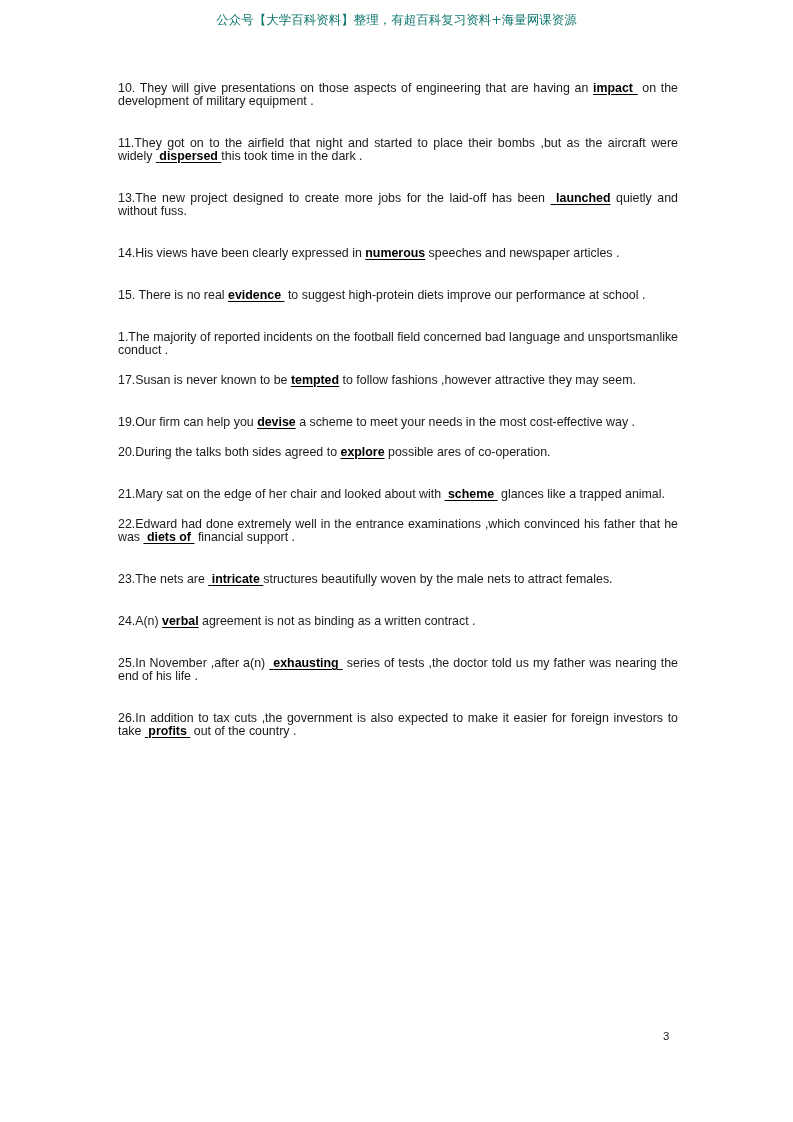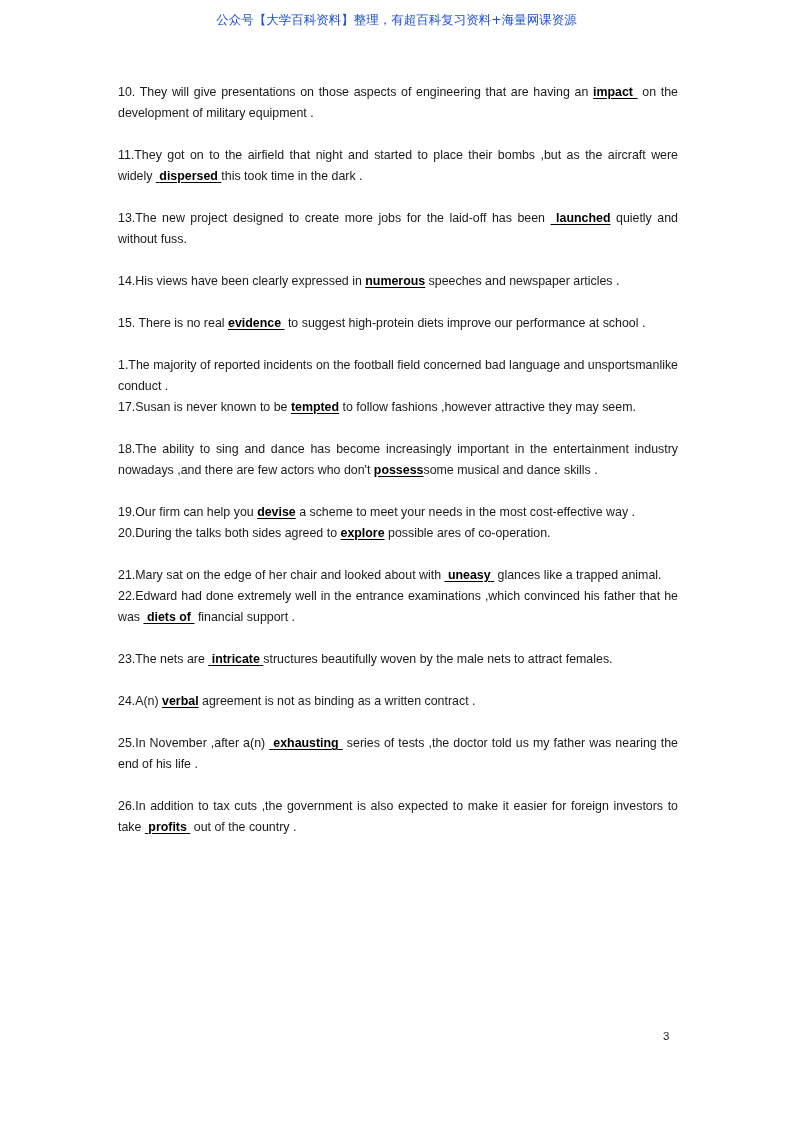--- a/index.html
+++ b/index.html
@@ -22,43 +22,43 @@
     box-sizing: border-box;
   }
   .watermark {
     position: absolute;
     top: 12px;
     left: 0;
     width: 793px;
     text-align: center;
     font-size: 12.5px;
     font-family: "DejaVu Sans", sans-serif;
-    color: #1d4ed8;
+    color: #0f766e;
     letter-spacing: 0px;
     white-space: nowrap;
   }
   .body-area {
     position: absolute;
     top: 82px;
     left: 118px;
     width: 560px;
   }
   p.para {
     margin: 0 0 0 0;
     font-size: 12.4px;
-    line-height: 21px;
+    line-height: 13px;
     text-align: justify;
     text-justify: inter-word;
     color: #1a1a1a;
   }
   p.para.gap {
-    margin-top: 21px;
+    margin-top: 29px;
   }
   p.para.tight {
-    margin-top: 0px;
+    margin-top: 17px;
   }
   .ans {
     font-weight: bold;
     text-decoration: underline;
     text-underline-offset: 2px;
     color: #000;
   }
   .ans.sp-before::before { content: "\00a0"; }
   .ans.sp-after::after  { content: "\00a0"; }
   .pagenum {
@@ -77,24 +77,23 @@
   <div class="watermark">公众号【大学百科资料】整理，有超百科复习资料+海量网课资源</div>
 
   <div class="body-area">
       <p class="para" id="q10"><span>10.  They will give presentations on those aspects of engineering that are having an </span><span class="ans sp-after">impact</span><span> on the development of military equipment .</span></p>
       <p class="para gap" id="q11"><span>11.They got on to the airfield that night and started to place their bombs ,but as the aircraft were widely </span><span class="ans sp-before sp-after">dispersed</span><span>this took time in the dark .</span></p>
       <p class="para gap" id="q13"><span>13.The new project designed to create more jobs for the laid-off has been </span><span class="ans sp-before">launched</span><span> quietly and without fuss.</span></p>
       <p class="para gap" id="q14"><span>14.His views have been clearly expressed in </span><span class="ans">numerous</span><span> speeches and newspaper articles .</span></p>
       <p class="para gap" id="q15"><span>15.  There is no real </span><span class="ans sp-after">evidence</span><span> to suggest high-protein diets improve our performance at school .</span></p>
       <p class="para gap" id="q16"><span>1.The majority of reported incidents on the football field concerned bad language and unsportsmanlike conduct .</span></p>
       <p class="para tight" id="q17"><span>17.Susan is never known to be </span><span class="ans">tempted</span><span> to follow fashions ,however attractive they may seem.</span></p>
-      <p class="para gap" id="q18"><span>18.The ability to sing and dance has become increasingly important in the entertainment industry nowadays ,and there are few actors who don't </span><span class="ans">possess</span><span>some musical and dance skills .</span></p>
       <p class="para gap" id="q19"><span>19.Our firm can help you </span><span class="ans">devise</span><span> a scheme to meet your needs    in the most cost-effective way .</span></p>
       <p class="para tight" id="q20"><span>20.During the talks both sides agreed to </span><span class="ans">explore</span><span> possible ares of co-operation.</span></p>
-      <p class="para gap" id="q21"><span>21.Mary sat on the edge of her chair and looked about with </span><span class="ans sp-before sp-after">uneasy</span><span> glances like a trapped animal.</span></p>
+      <p class="para gap" id="q21"><span>21.Mary sat on the edge of her chair and looked about with </span><span class="ans sp-before sp-after">scheme</span><span> glances like a trapped animal.</span></p>
       <p class="para tight" id="q22"><span>22.Edward had done extremely well in the entrance examinations ,which convinced his father that he was </span><span class="ans sp-before sp-after">diets of</span><span>  financial support .</span></p>
       <p class="para gap" id="q23"><span>23.The nets are </span><span class="ans sp-before sp-after">intricate</span><span>structures beautifully woven by the male nets to attract females.</span></p>
       <p class="para gap" id="q24"><span>24.A(n)   </span><span class="ans">verbal</span><span>    agreement is not as binding as a written contract .</span></p>
       <p class="para gap" id="q25"><span>25.In November ,after a(n) </span><span class="ans sp-before sp-after">exhausting</span><span>  series of tests ,the doctor told us my father was nearing the end of his life .</span></p>
       <p class="para gap" id="q26"><span>26.In addition to tax cuts ,the government is also expected to make it easier for foreign investors to take </span><span class="ans sp-before sp-after">profits</span><span> out of the country .</span></p>
     </div>
 
   <div class="pagenum">3</div>
 
 </div>

